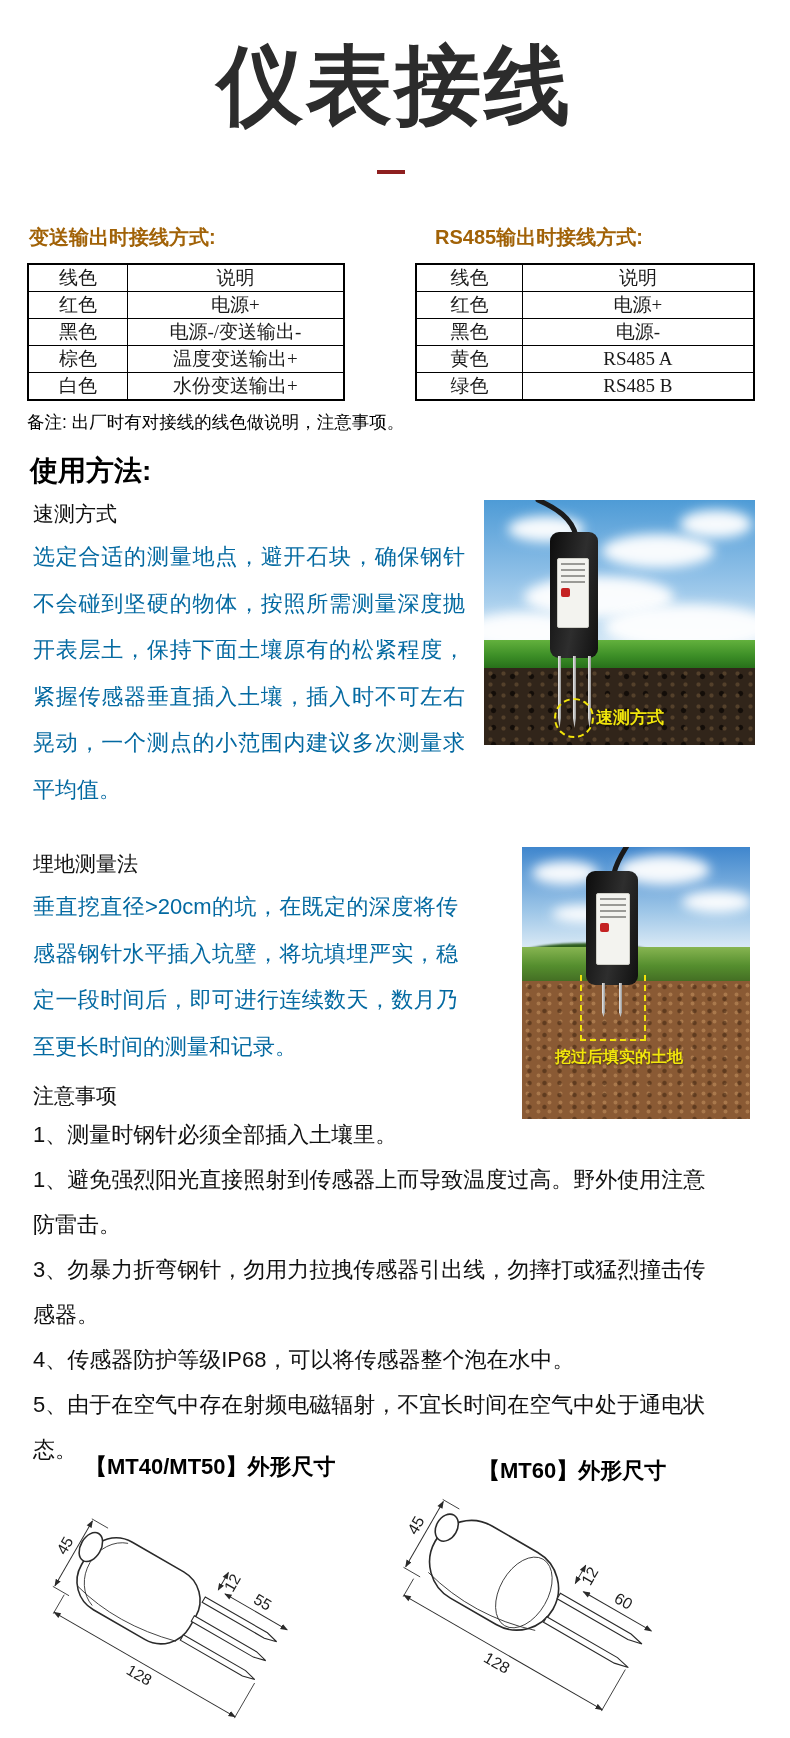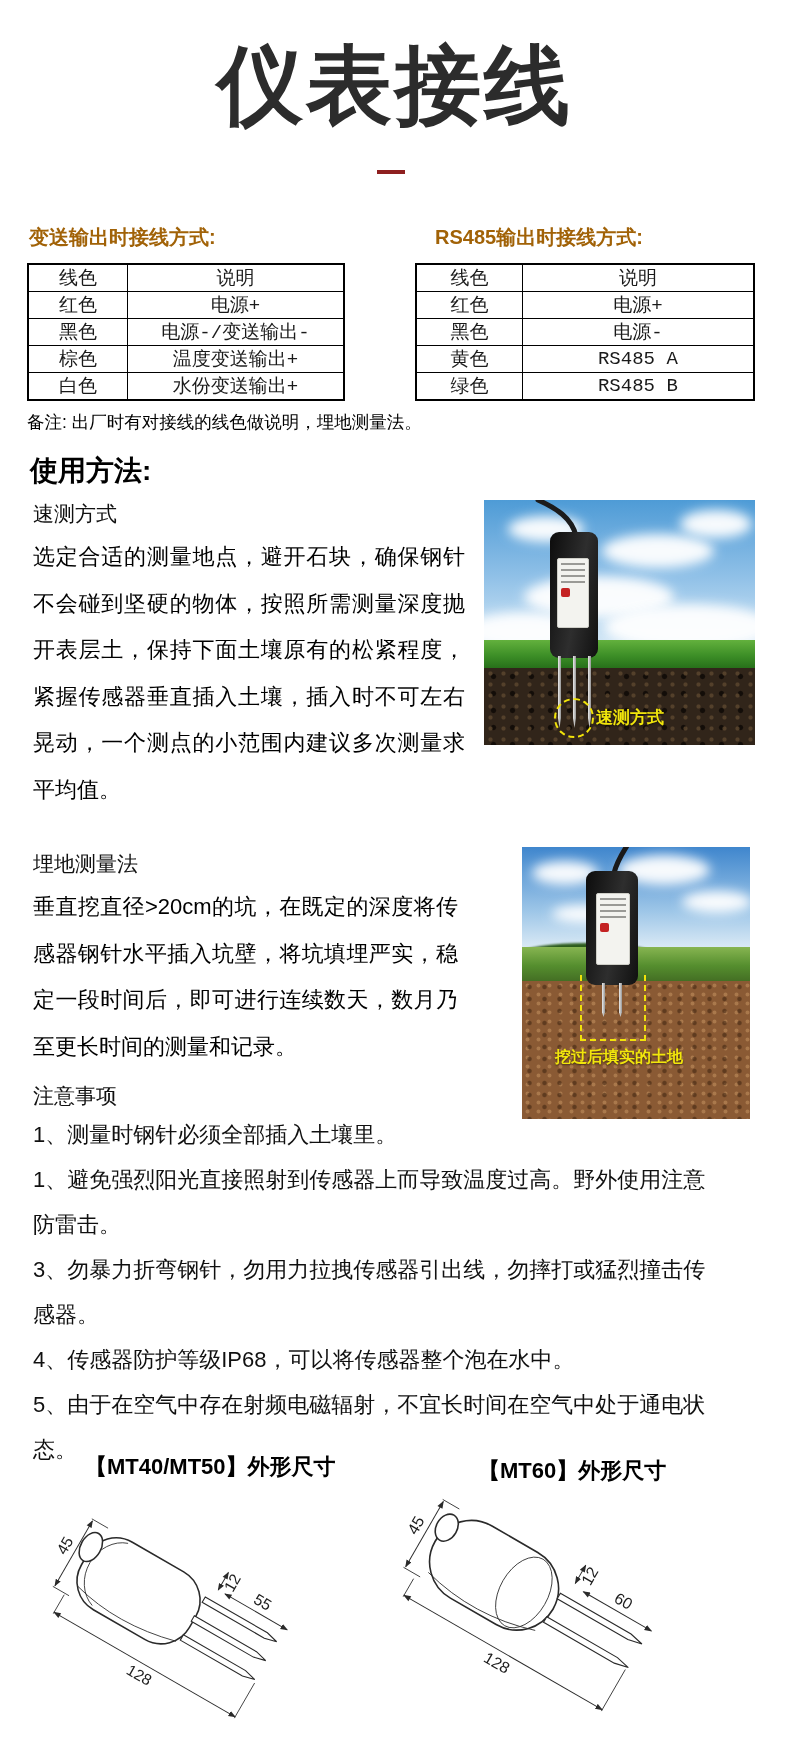--- a/index.html
+++ b/index.html
@@ -12,29 +12,29 @@
     font-size:86px;font-weight:700;color:#2c2c2c;letter-spacing:3px;line-height:1.15;}
   .title-rule{top:170px;left:377px;width:28px;height:4px;background:#8e1f1f;}
 
   
   .tbl-block{top:224px;}
   .tbl-left{left:27px;width:318px;}
   .tbl-right{left:415px;width:340px;}
   .tbl-heading{font-size:20px;font-weight:bold;color:#a16207;margin:0 0 12px 2px;}
   table.wire{border-collapse:collapse;width:100%;table-layout:fixed;border:2px solid #000;}
   table.wire td{border:1px solid #000;text-align:center;height:26px;padding:0;
-    font-family:Liberation Mono, monospace;font-size:19px;color:#1a1a1a;}
+    font-family:Liberation Serif, serif;font-size:19px;color:#1a1a1a;}
   table.wire td.c1{width:31%;}
   .note-line{top:410px;left:27px;font-size:17.5px;color:#000;}
 
   
   .usage-heading{top:452px;left:30px;font-size:28px;font-weight:bold;color:#000;}
   .sub-heading{font-size:21px;color:#111;}
   .quick-sub{top:500px;left:33px;}
-  .body-text{font-size:22px;line-height:46.5px;color:#000000;text-align:justify;}
+  .body-text{font-size:22px;line-height:46.5px;color:#0369a1;text-align:justify;}
   .quick-body{top:534px;left:33px;width:432px;}
   .buried-sub{top:850px;left:33px;}
   .buried-body{top:884px;left:33px;width:425px;}
 
   
   .notes-heading{top:1082px;left:33px;font-size:21px;color:#111;}
   .notes-list{top:1112px;left:33px;width:692px;font-size:22px;line-height:45px;color:#101010;}
   .notes-list p{margin:0;}
 
   
@@ -137,21 +137,21 @@
       <td>RS485 A</td>
     </tr>
     <tr>
       <td class="c1">绿色</td>
       <td>RS485 B</td>
     </tr>
   </tbody>
     </table>
 </div>
 
-<div class="abs note-line">备注: 出厂时有对接线的线色做说明，埋地测量法。</div>
+<div class="abs note-line">备注: 出厂时有对接线的线色做说明，注意事项。</div>
 
 <div class="abs usage-heading">使用方法:</div>
 
 <div class="abs sub-heading quick-sub">速测方式</div>
 <div class="abs body-text quick-body">选定合适的测量地点，避开石块，确保钢针不会碰到坚硬的物体，按照所需测量深度抛开表层土，保持下面土壤原有的松紧程度，紧握传感器垂直插入土壤，插入时不可左右晃动，一个测点的小范围内建议多次测量求平均值。</div>
 
 <div class="abs photo photo1">
   <div class="p1-sky"></div>
   <div class="cloud" style="left:24px;top:16px;width:76px;height:26px;"></div>
   <div class="cloud" style="left:118px;top:34px;width:112px;height:34px;"></div>

